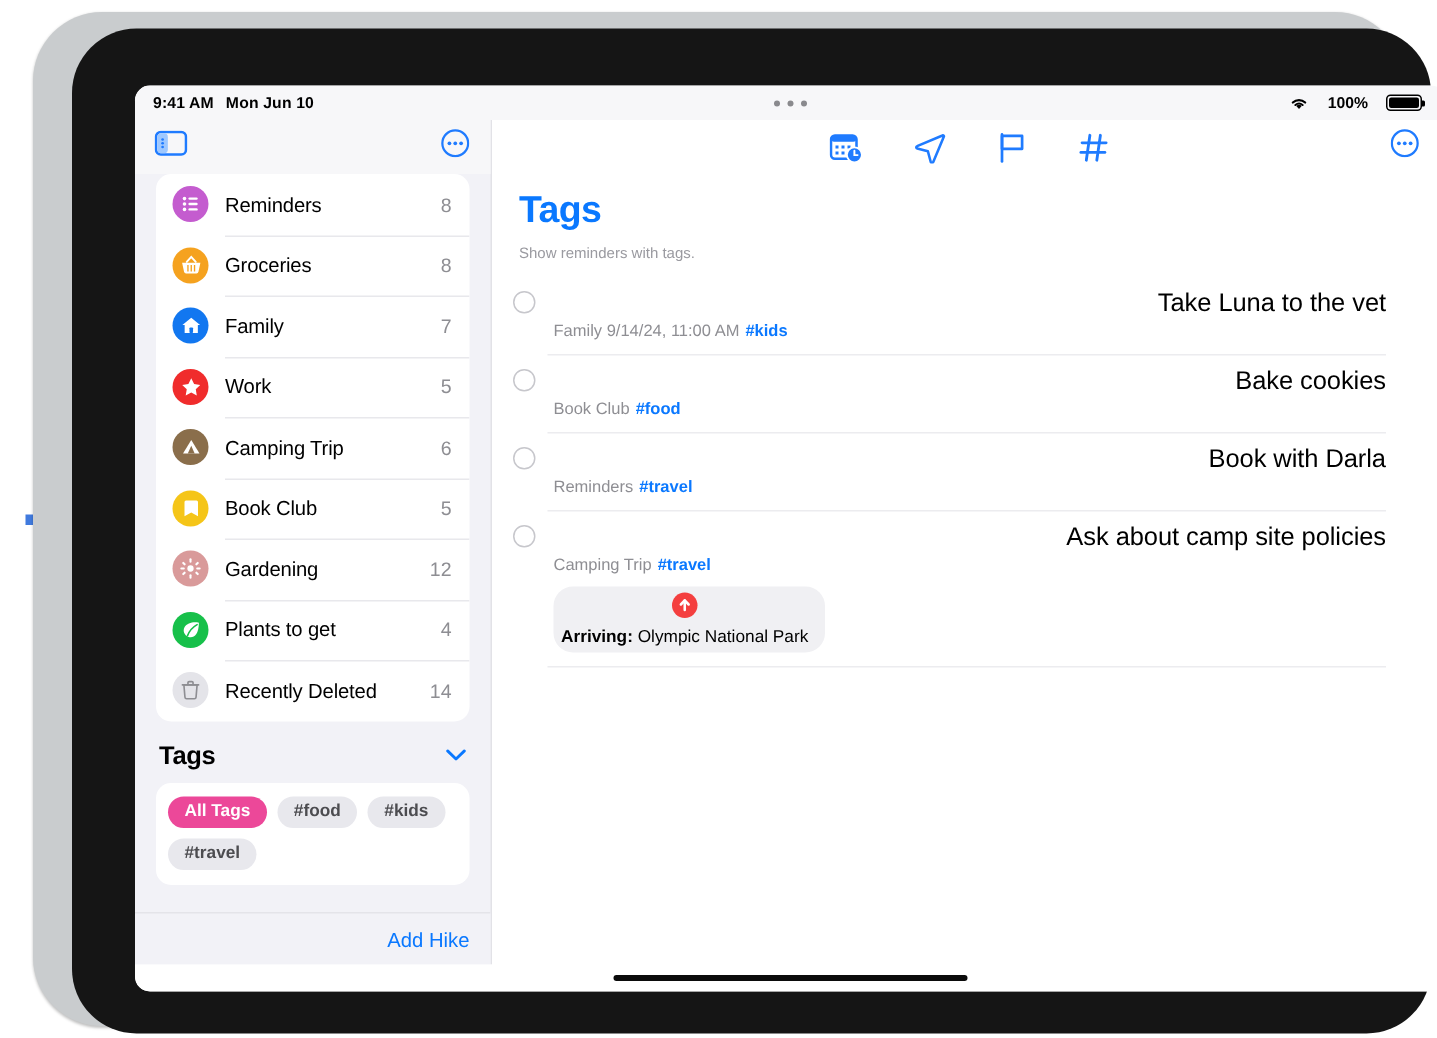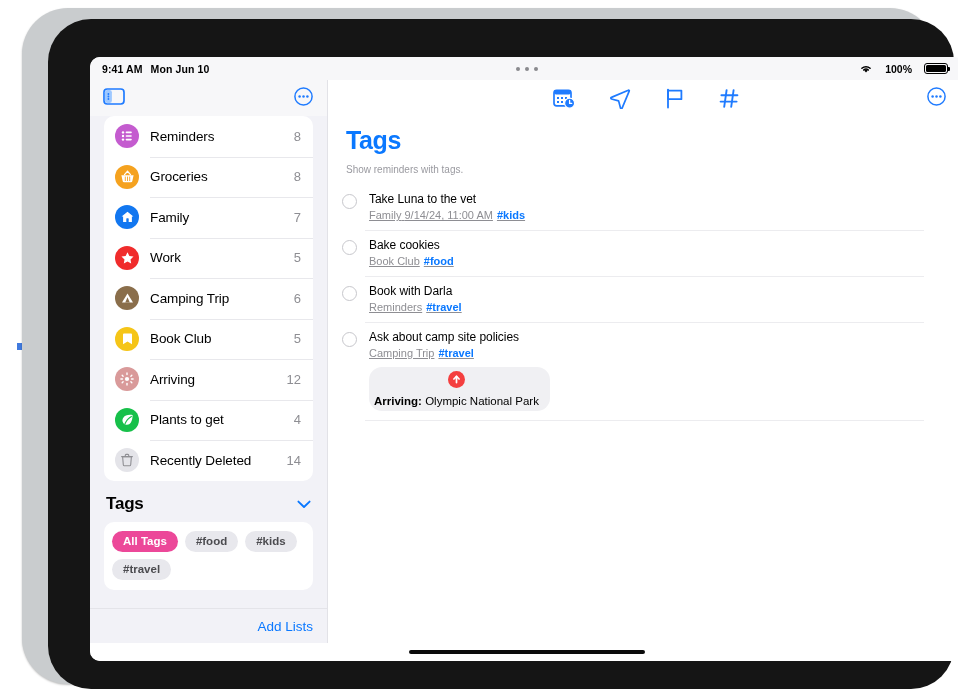--- a/index.html
+++ b/index.html
@@ -180,23 +180,23 @@
   }
   .rem-last-sep {
     height: 1px; background: #ececef; margin-left: 37px; margin-right: 40px;
   }
   .circle {
     position: absolute; left: 14px; top: 10px;
     width: 15px; height: 15px; border-radius: 50%;
     border: 1.4px solid #c7c7cc; box-sizing: border-box;
   }
   .rem-main { padding-left: 23px; }
-  .rem-title { font-size: 12px; color: #000; letter-spacing: -.05px; }
+  .rem-title { font-size: 17px; color: #000; letter-spacing: -.05px; text-align: right; }
   .rem-bang { color: #0a78ff; font-weight: bold; }
-  .rem-meta { font-size: 11px; color: #8e8e93; margin-top: 3px; text-decoration: underline; }
+  .rem-meta { font-size: 11px; color: #8e8e93; margin-top: 3px; }
   .rem-meta .tagref { color: #0a78ff; font-weight: bold; margin-left: 4px; }
   .rem-meta .date { color: #8e8e93; }
   .loc-chip {
     display: inline-flex; align-items: center; gap: 7px;
     background: #f0f0f3; border-radius: 13px;
     padding: 4px 11px 4px 5px; margin-top: 8px; flex-direction: column;
   }
   .loc-dot {
     width: 17px; height: 17px; border-radius: 50%;
     background: #f43f3f; display: flex; align-items: center; justify-content: center;
@@ -352,21 +352,21 @@
                           <rect x="7.3" y="11.8" width="1.4" height="3" rx=".7"></rect>
                           <rect x="1.2" y="7.3" width="3" height="1.4" rx=".7"></rect>
                           <rect x="11.8" y="7.3" width="3" height="1.4" rx=".7"></rect>
                           <rect x="2.9" y="3.4" width="1.4" height="2.7" rx=".7" transform="rotate(-45 3.6 4.7)"></rect>
                           <rect x="11.7" y="3.4" width="1.4" height="2.7" rx=".7" transform="rotate(45 12.4 4.7)"></rect>
                           <rect x="2.9" y="9.9" width="1.4" height="2.7" rx=".7" transform="rotate(45 3.6 11.3)"></rect>
                           <rect x="11.7" y="9.9" width="1.4" height="2.7" rx=".7" transform="rotate(-45 12.4 11.3)"></rect>
                         </g>
                       </svg>
                     </span>
-                    <span class="list-label">Arriving</span>
+                    <span class="list-label">Gardening</span>
                     <span class="list-count">12</span>
                   </div>
                   <div class="list-row">
                     <span class="ico" style="background:#17c04a">
                       <svg width="15" height="14" viewBox="0 0 15 14">
                         <path d="M12.6 2.1C9.4 1.3 4.7 2 3 5.2c-1.4 2.6.1 5.6 2.7 6.4 3.4 1 6.8-1.5 6.9-9.5z" fill="#fff"></path>
                         <path d="M11.4 3.4C8.6 5 6.2 7.6 5 10.8" stroke="#17c04a" stroke-width="1.1" fill="none" stroke-linecap="round"></path>
                       </svg>
                     </span>
                     <span class="list-label">Plants to get</span>
@@ -398,21 +398,21 @@
                 <div class="tag-wrap" id="tags-wrap">
                     <span class="tag sel">All Tags</span>
                     <span class="tag">#food</span>
                     <span class="tag">#kids</span>
                     <span class="tag">#travel</span>
                   </div>
               </div>
             </div>
 
             <div class="sb-footer">
-              <span class="add-list">Add Lists</span>
+              <span class="add-list">Add Hike</span>
             </div>
           </div>
 
           <div class="detail">
 
             <div class="dt-toolbar">
               <div class="dt-tools">
                 <span class="tool-ico">
                   <svg width="22" height="21" viewBox="0 0 22 21">
                     <rect x="1" y="2.3" width="17" height="15.5" rx="2.6" fill="none" stroke="#1f7bff" stroke-width="1.7"></rect>

